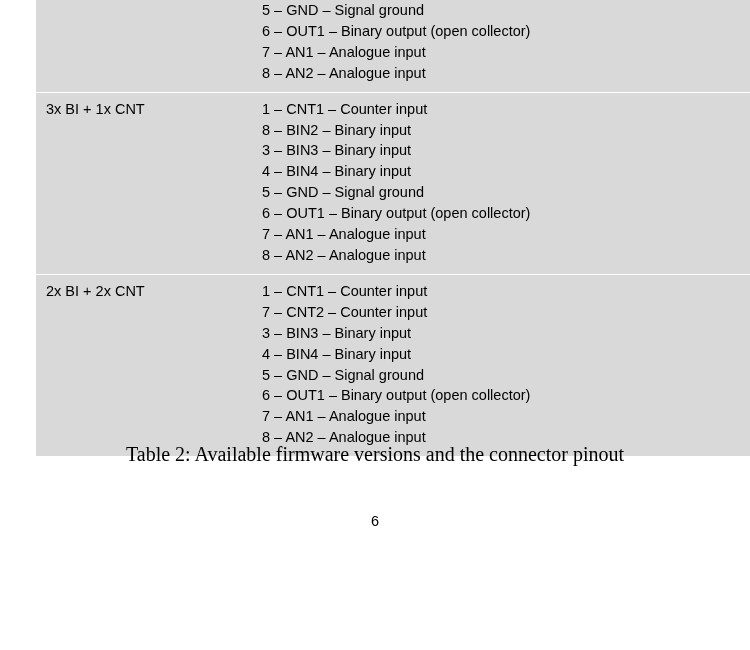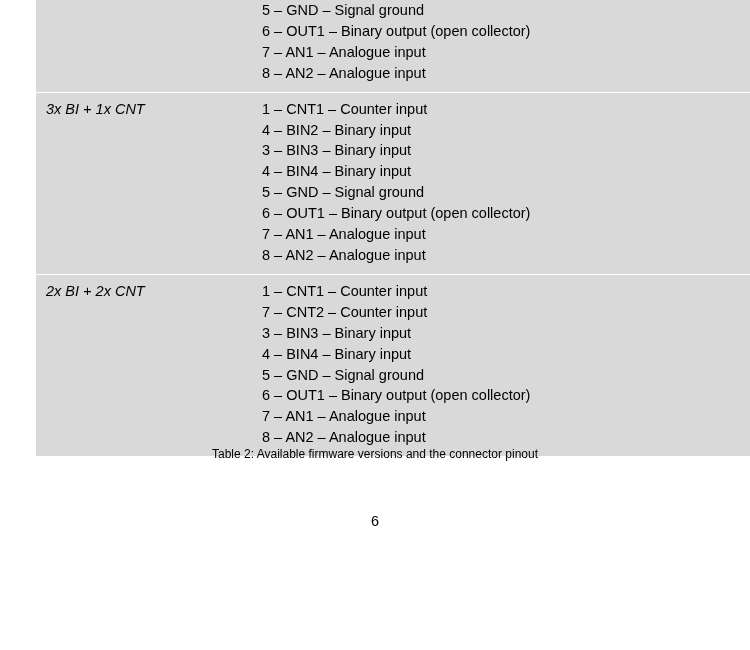--- a/index.html
+++ b/index.html
@@ -37,37 +37,37 @@
     padding: 6px 10px 8px 10px;
     font-size: 14.5px;
     line-height: 20.9px;
     border: 0;
   }
   table.pinout tr.sep td {
     border-top: 1px solid #ffffff;
   }
   td.col-version {
     width: 196px;
-    font-style: italic;
   }
   td.col-pins {
     width: 482px;
     border-left: 1px solid #ffffff;
   }
   .pin-line {
     white-space: pre;
   }
   .caption {
     position: absolute;
     left: 0;
     top: 444px;
     width: 750px;
     text-align: center;
-    font-size: 12px;
+    font-size: 20px;
     line-height: 20px;
+    font-family: Liberation Serif, serif;
   }
   .page-number {
     position: absolute;
     left: 0;
     top: 511px;
     width: 750px;
     text-align: center;
     font-size: 14.5px;
     line-height: 20px;
   }
@@ -90,21 +90,21 @@
             <div class="pin-line">7 – AN1 – Analogue input</div>
             <div class="pin-line">8 – AN2 – Analogue input</div>
           </td>
         </tr>
         <tr class="sep">
           <td class="col-version">
             <span>3x BI + 1x CNT</span>
           </td>
           <td class="col-pins">
             <div class="pin-line">1 – CNT1 – Counter input</div>
-            <div class="pin-line">4 – BIN2 – Binary input</div>
+            <div class="pin-line">8 – BIN2 – Binary input</div>
             <div class="pin-line">3 – BIN3 – Binary input</div>
             <div class="pin-line">4 – BIN4 – Binary input</div>
             <div class="pin-line">5 – GND – Signal ground</div>
             <div class="pin-line">6 – OUT1 – Binary output (open collector)</div>
             <div class="pin-line">7 – AN1 – Analogue input</div>
             <div class="pin-line">8 – AN2 – Analogue input</div>
           </td>
         </tr>
         <tr class="sep">
           <td class="col-version">

